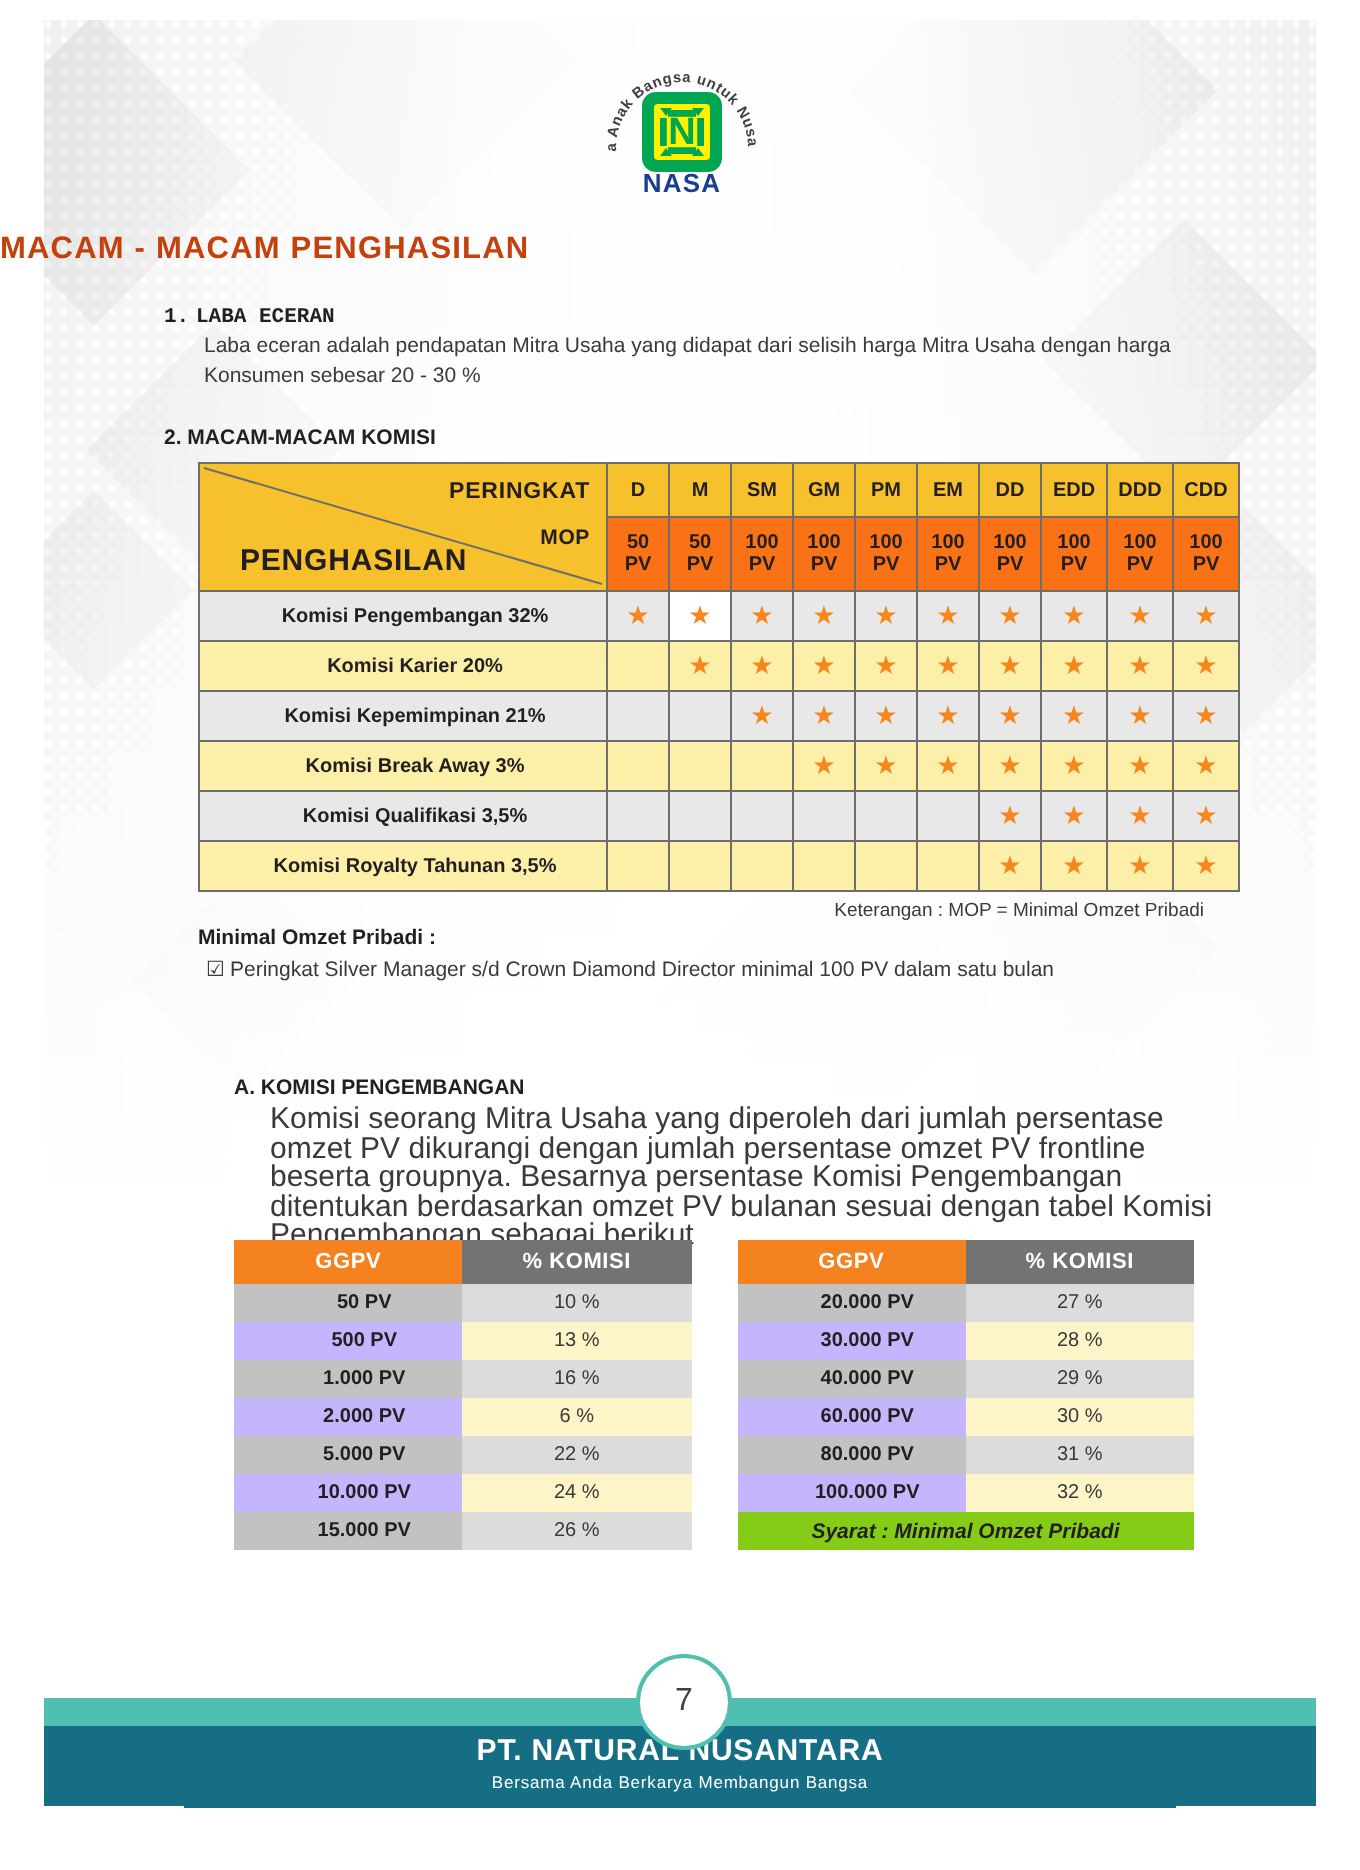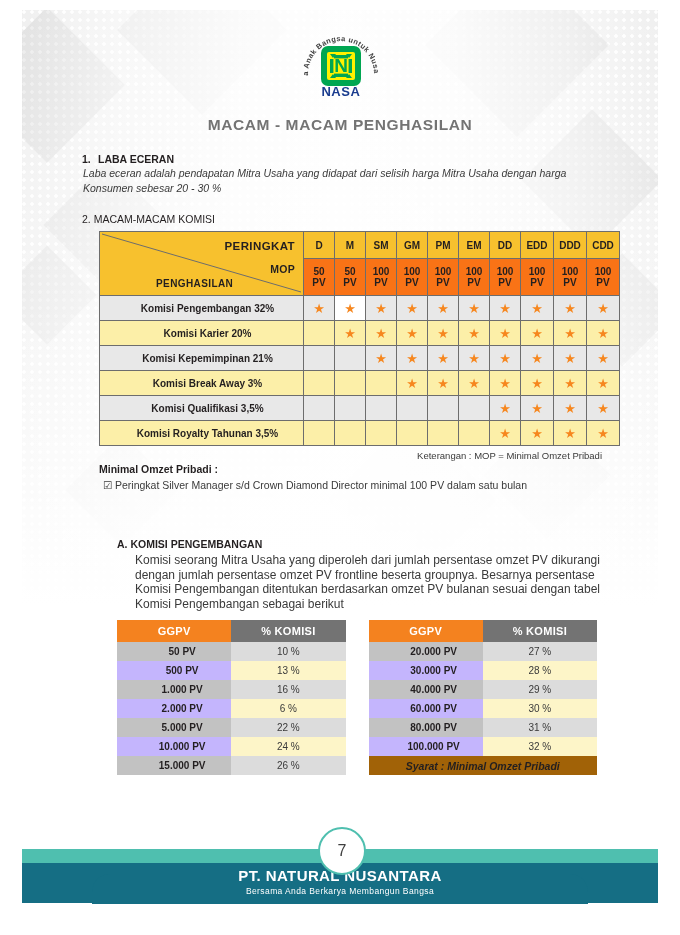--- a/index.html
+++ b/index.html
@@ -45,33 +45,32 @@
 
   
   .logo-wrap{
     position:absolute;left:299px;top:24px;width:84px;height:84px;
   }
   .logo-wrap svg{display:block;}
 
   
   .doc-title{
     position:absolute;left:0;right:0;top:116px;
-    text-align:center;
-    font-size:15.5px;font-weight:bold;color:#737373;
+    font-size:15.5px;font-weight:bold;color:#c2410c;
     letter-spacing:.6px;
   }
   .sec{position:absolute;color:#231f20;}
   .sec-body{
     font-size:10.5px;line-height:14.5px;color:#3a3a3a;
   }
   #sec1{left:82px;top:153px;width:520px;}
-  #sec1 .hd{font-size:10.5px;font-weight:bold;}
+  #sec1 .hd{font-size:10.5px;font-weight:bold;font-family:Liberation Mono, monospace;}
   #sec1 .hd .n{display:inline-block;width:16px;}
-  #sec1 .bd{margin-left:1px;margin-top:1px;font-style:italic;}
-  #sec2{left:82px;top:213px;font-size:10.5px;font-weight:normal;}
+  #sec1 .bd{margin-left:20px;margin-top:1px;}
+  #sec2{left:82px;top:213px;font-size:10.5px;font-weight:bold;}
 
   
   .matrix{
     position:absolute;left:99px;top:231px;
     border-collapse:collapse;
     table-layout:fixed;
   }
   .matrix td,.matrix th{
     border:1px solid #6d6d6d;
     padding:0;
@@ -89,21 +88,21 @@
   .m-corner .lbl-top{
     position:absolute;right:8px;top:8px;
     font-size:11.5px;font-weight:bold;color:#231f20;letter-spacing:.4px;
   }
   .m-corner .lbl-mid{
     position:absolute;right:8px;top:31px;
     font-size:10.5px;font-weight:bold;color:#231f20;letter-spacing:.3px;
   }
   .m-corner .lbl-bot{
     position:absolute;left:20px;bottom:6px;
-    font-size:10px;font-weight:bold;color:#231f20;letter-spacing:.4px;margin-left:36px;
+    font-size:15px;font-weight:bold;color:#231f20;letter-spacing:.4px;
   }
   .m-rank{
     background:#F7C12E;height:26px;
     font-weight:bold;font-size:10.5px;color:#231f20;
   }
   .m-pv{
     background:#f97316;height:36px;
     font-weight:bold;font-size:10px;color:#231f20;line-height:11.5px;
   }
   .m-rowlabel{
@@ -129,40 +128,40 @@
   .mop-list{
     position:absolute;left:103px;top:478px;
     font-size:10.5px;line-height:15px;color:#3a3a3a;
   }
   .mop-list .li{white-space:nowrap;}
   .mop-list .bx{display:inline-block;width:12px;color:#3a3a3a;}
 
   
   #secA{left:117px;top:538px;width:500px;}
   #secA .hd{font-size:10.5px;font-weight:bold;color:#231f20;}
-  #secA .bd{margin-left:18px;margin-top:3px;font-size:12px;line-height:14.5px;color:#3a3a3a;}
+  #secA .bd{margin-left:18px;margin-top:3px;font-size:15px;line-height:14.5px;color:#3a3a3a;}
 
   
   .ggpv-wrap{position:absolute;left:117px;top:620px;width:480px;display:flex;gap:23px;}
   .ggpv{border-collapse:collapse;table-layout:fixed;width:234px;}
   .ggpv td,.ggpv th{padding:0;border:0;font-size:10px;text-align:center;}
   .ggpv .hd-ggpv{
     background:#F4821F;color:#fff;font-weight:bold;font-size:11px;height:22px;letter-spacing:.3px;
   }
   .ggpv .hd-kom{
     background:#737373;color:#fff;font-weight:bold;font-size:11px;height:22px;letter-spacing:.3px;
   }
   .ggpv .c-left{width:124px;height:19px;font-weight:bold;font-size:10px;color:#231f20;padding-left:16px;}
   .ggpv .c-right{width:110px;height:19px;font-size:10px;color:#3a3a3a;}
   .ggpv tr.g .c-left{background:#C2C2C2;}
   .ggpv tr.g .c-right{background:#DCDCDC;}
   .ggpv tr.y .c-left{background:#c4b5fd;}
   .ggpv tr.y .c-right{background:#FDF5C8;}
   .ggpv .syarat{
-    background:#a16207;height:19px;font-weight:bold;font-style:italic;
+    background:#84cc16;height:19px;font-weight:bold;font-style:italic;
     font-size:10.5px;color:#231f20;
   }
 
   
   .footer{position:absolute;left:0;bottom:0;width:680px;height:118px;}
   .f-teal{
     position:absolute;left:22px;right:22px;top:32px;height:14px;background:#4FBFAF;
   }
   .f-dark{
     position:absolute;left:22px;right:22px;top:46px;height:40px;background:#156E84;

